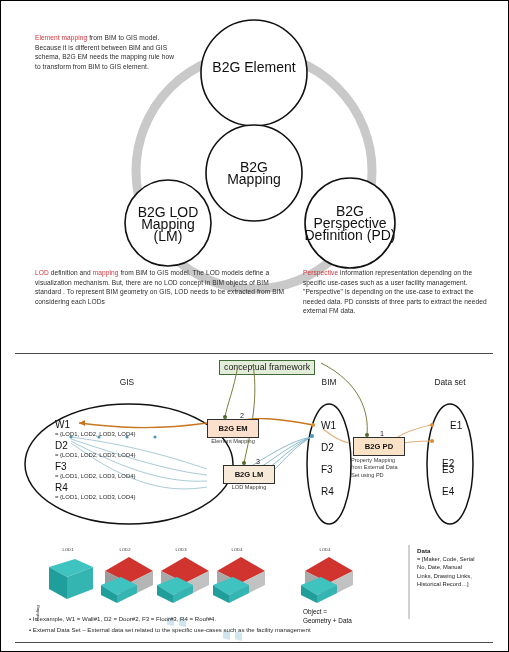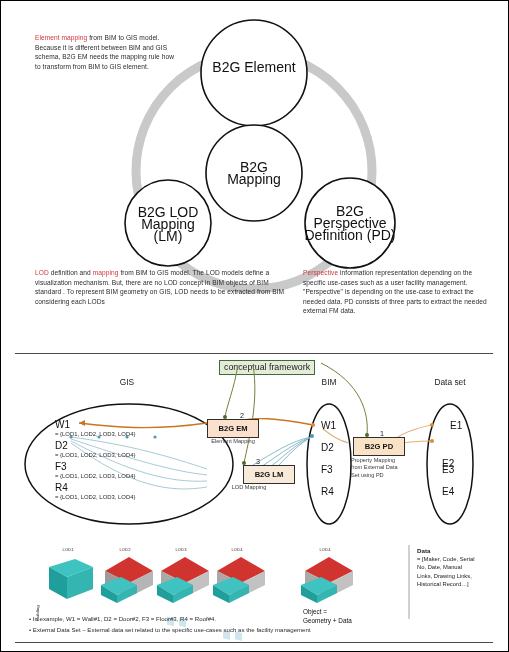--- a/index.html
+++ b/index.html
@@ -171,21 +171,21 @@
     <div class="abs big-el" style="left:441px;top:41px;padding-left:8px;">E1</div>
     <div class="abs big-el" style="left:441px;top:79px;">E2</div>
     <div class="abs big-el" style="left:441px;top:85px;">E3</div>
     <div class="abs big-el" style="left:441px;top:107px;">E4</div>
 
     <div class="num" style="left:239px;top:32px;">2</div>
     <div class="mapbox em" style="left:206px;top:40px;width:50px;height:17px;">B2G EM</div>
     <div class="node-sub" style="left:198px;top:59px;width:68px;">Element Mapping</div>
 
     <div class="num" style="left:255px;top:78px;">3</div>
-    <div class="mapbox lm" style="left:222px;top:86px;width:50px;height:17px;margin-left:20px;">B2G LM</div>
+    <div class="mapbox lm" style="left:222px;top:86px;width:50px;height:17px;">B2G LM</div>
     <div class="node-sub" style="left:214px;top:105px;width:68px;">LOD Mapping</div>
 
     <div class="num" style="left:379px;top:50px;">1</div>
     <div class="mapbox pd" style="left:352px;top:58px;width:50px;height:17px;">B2G PD</div>
     <div class="node-sub" style="left:350px;top:78px;width:56px;text-align:left;">Property Mapping from External Data Set using PD</div>
   </div>
 
   <div class="abs" style="left:0;top:540px;width:507px;height:95px;">
 
     <div class="rot" style="left:34px;top:80px;">Building</div>

